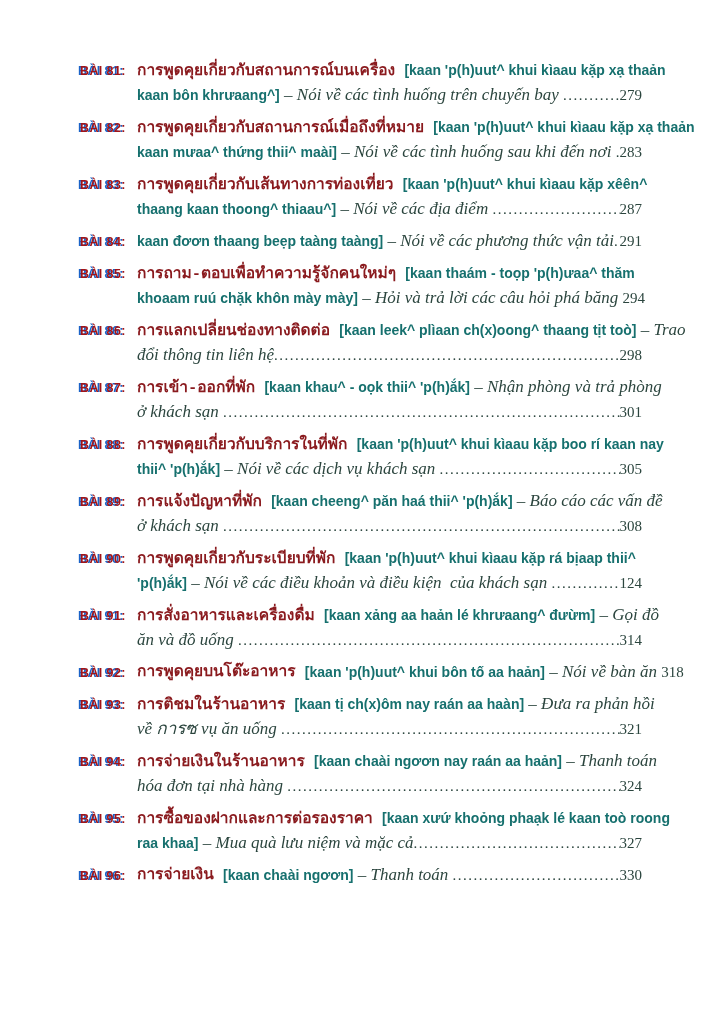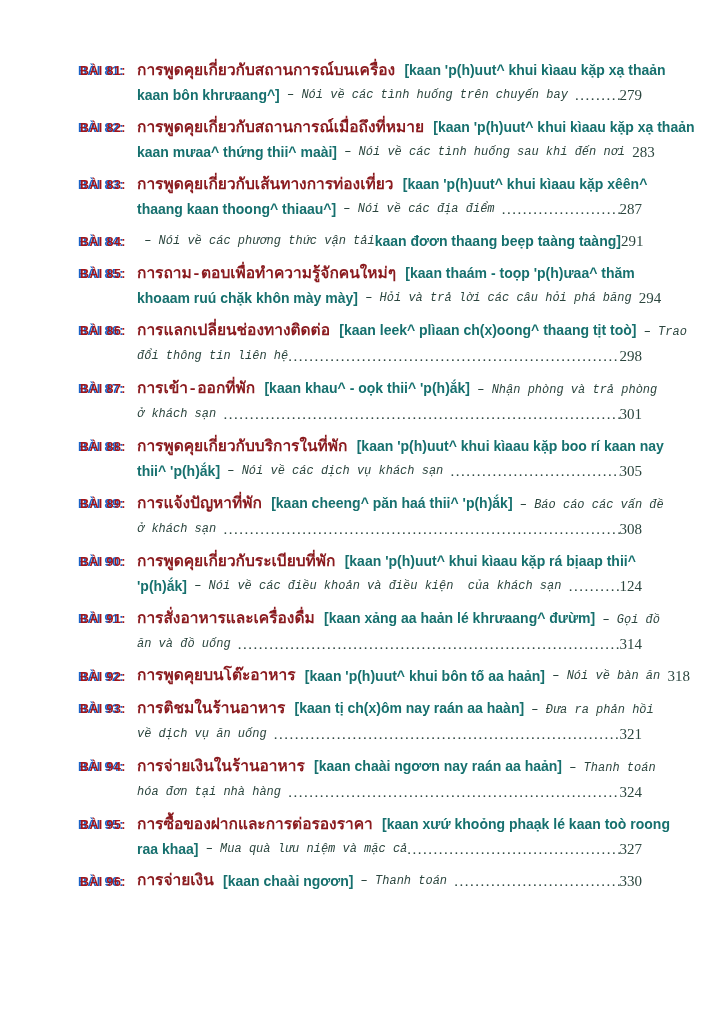--- a/index.html
+++ b/index.html
@@ -42,23 +42,23 @@
     font-size:15.5px;
     color:var(--thai,#8a1a1e);
   }
   .seg-phon{
     font-family:"Liberation Sans", sans-serif;
     font-weight:bold;
     font-size:14px;
     color:var(--phon,#16706e);
   }
   .seg-viet{
-    font-family:Liberation Mono, monospace;
+    font-family:Liberation Serif, serif;
     font-style:italic;
-    font-size:12px;
+    font-size:17px;
     color:var(--viet,#2b453e);
   }
   .dot-leader{
     flex:1 1 auto;
     overflow:hidden;
     white-space:nowrap;
     font-family:"Liberation Serif", serif;
     font-size:15px;
     letter-spacing:1.5px;
     color:var(--viet,#2b453e);
@@ -102,22 +102,22 @@
         <span class="line leader-line">
           <span class="seg seg-phon">thaang kaan thoong^ thiaau^]</span>
           <span class="seg seg-viet"> – Nói về các địa điểm </span>
           <span class="dot-leader">........................................................................................................................</span>
           <span class="page-num">287</span>
         </span>
       </div>
       <div class="entry">
         <span class="entry-label">BÀI 84:</span>
         <span class="line leader-line">
+          <span class="seg seg-phon">kaan đơơn thaang beẹp taàng taàng]</span>
           <span class="seg seg-viet"> – Nói về các phương thức vận tải</span>
-          <span class="seg seg-phon">kaan đơơn thaang beẹp taàng taàng]</span>
           <span class="dot-leader">........................................................................................................................</span>
           <span class="page-num">291</span>
         </span>
       </div>
       <div class="entry">
         <span class="entry-label">BÀI 85:</span>
         <span class="line"><span class="seg seg-thai">การถาม-ตอบเพื่อทำความรู้จักคนใหม่ๆ </span><span class="seg seg-phon">[kaan thaám - toọp 'p(h)ưaa^ thăm</span></span>
         <span class="line leader-line">
           <span class="seg seg-phon">khoaam ruú chặk khôn mày mày]</span>
           <span class="seg seg-viet"> – Hỏi và trả lời các câu hỏi phá băng </span>
@@ -188,21 +188,21 @@
           <span class="seg seg-phon">[kaan 'p(h)uut^ khui bôn tố aa haản]</span>
           <span class="seg seg-viet"> – Nói về bàn ăn </span>
           <span class="dot-leader">........................................................................................................................</span>
           <span class="page-num">318</span>
         </span>
       </div>
       <div class="entry">
         <span class="entry-label">BÀI 93:</span>
         <span class="line"><span class="seg seg-thai">การติชมในร้านอาหาร </span><span class="seg seg-phon">[kaan tị ch(x)ôm nay raán aa haàn]</span><span class="seg seg-viet"> – Đưa ra phản hồi</span></span>
         <span class="line leader-line">
-          <span class="seg seg-viet">về dịch vụ ăn uống </span>
+          <span class="seg seg-viet">về การซ vụ ăn uống </span>
           <span class="dot-leader">........................................................................................................................</span>
           <span class="page-num">321</span>
         </span>
       </div>
       <div class="entry">
         <span class="entry-label">BÀI 94:</span>
         <span class="line"><span class="seg seg-thai">การจ่ายเงินในร้านอาหาร </span><span class="seg seg-phon">[kaan chaài ngơơn nay raán aa haản]</span><span class="seg seg-viet"> – Thanh toán</span></span>
         <span class="line leader-line">
           <span class="seg seg-viet">hóa đơn tại nhà hàng </span>
           <span class="dot-leader">........................................................................................................................</span>

